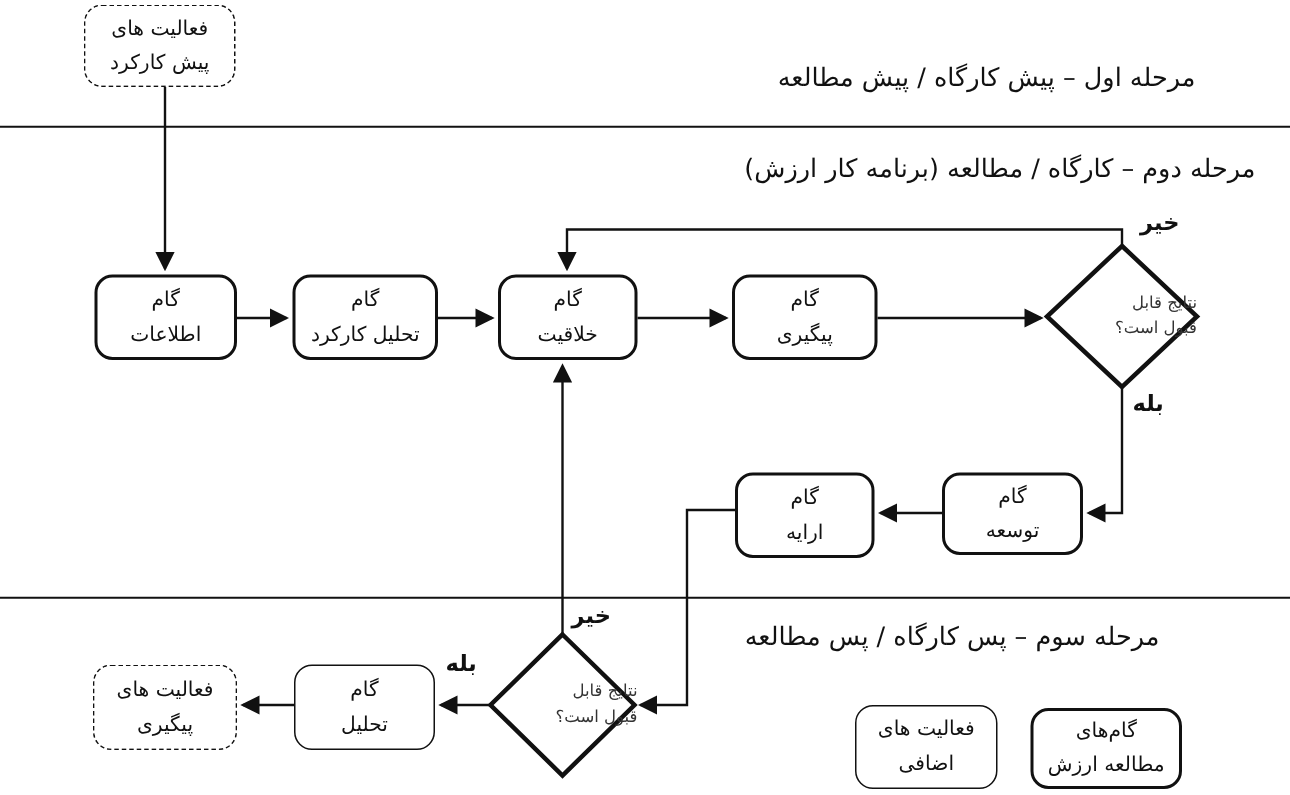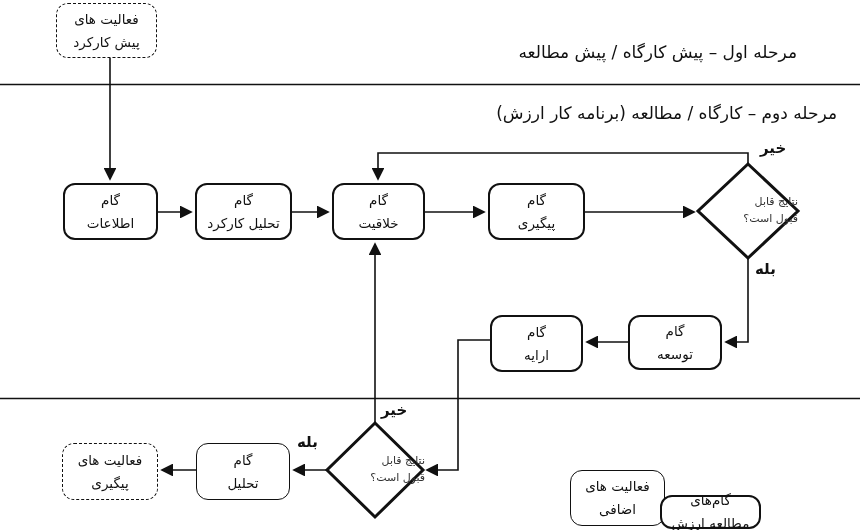--- a/index.html
+++ b/index.html
@@ -25,21 +25,21 @@
   #d-pre   {left:56px;  top:3px;   width:101px; height:55px;}
   #b-info  {left:63px;  top:183px; width:95px;  height:57px;}
   #b-func  {left:195px; top:183px; width:97px;  height:57px;}
   #b-crea  {left:332px; top:183px; width:93px;  height:57px;}
   #b-eval  {left:488px; top:183px; width:97px;  height:57px;}
   #b-dev   {left:628px; top:315px; width:94px;  height:55px;}
   #b-pres  {left:490px; top:315px; width:93px;  height:57px;}
   #b-exec  {left:196px; top:443px; width:94px;  height:57px;}
   #d-follow{left:62px;  top:443px; width:96px;  height:57px;}
   #l-add   {left:570px; top:470px; width:95px;  height:56px;}
-  #l-steps {left:660px; top:472px; width:101px; height:34px;margin-top:23px;}
+  #l-steps {left:687px; top:472px; width:101px; height:54px;}
   #t1{right:63px; top:42px;}
   #t2{right:23px; top:103px;}
   #t3{right:87px; top:415px;}
   #no1 {left:760px; top:139px;}
   #yes1{left:755px; top:260px;}
   #no2 {left:381px; top:401px;}
   #yes2{left:297px; top:433px;}
   #dt1{left:698px; top:193px; width:100px;}
   #dt2{left:325px; top:452px; width:100px;}
 </style>
@@ -72,20 +72,21 @@
       <path d="M327,470 H294" marker-end="url(#arr)"></path>
       <path d="M196,470 H162" marker-end="url(#arr)"></path>
     </g>
 
     <polygon points="748,164 798,211 748,258 698,211" fill="#fff" stroke="#111" stroke-width="3"></polygon>
     <polygon points="375,423 423,470 375,517 327,470" fill="#fff" stroke="#111" stroke-width="3"></polygon>
   </svg>
 
   <div class="title" id="t1">مرحله اول – پیش کارگاه / پیش مطالعه</div>
   <div class="title" id="t2">مرحله دوم – کارگاه / مطالعه (برنامه کار ارزش)</div>
+  <div class="title" id="t3">مرحله سوم – پس کارگاه / پس مطالعه</div>
 
   <div class="node dashed" id="d-pre">
     <span class="ln">فعالیت های</span>
     <span class="ln">پیش کارکرد</span>
   </div>
 
   <div class="node" id="b-info">
     <span class="ln">گام</span>
     <span class="ln">اطلاعات</span>
   </div>

